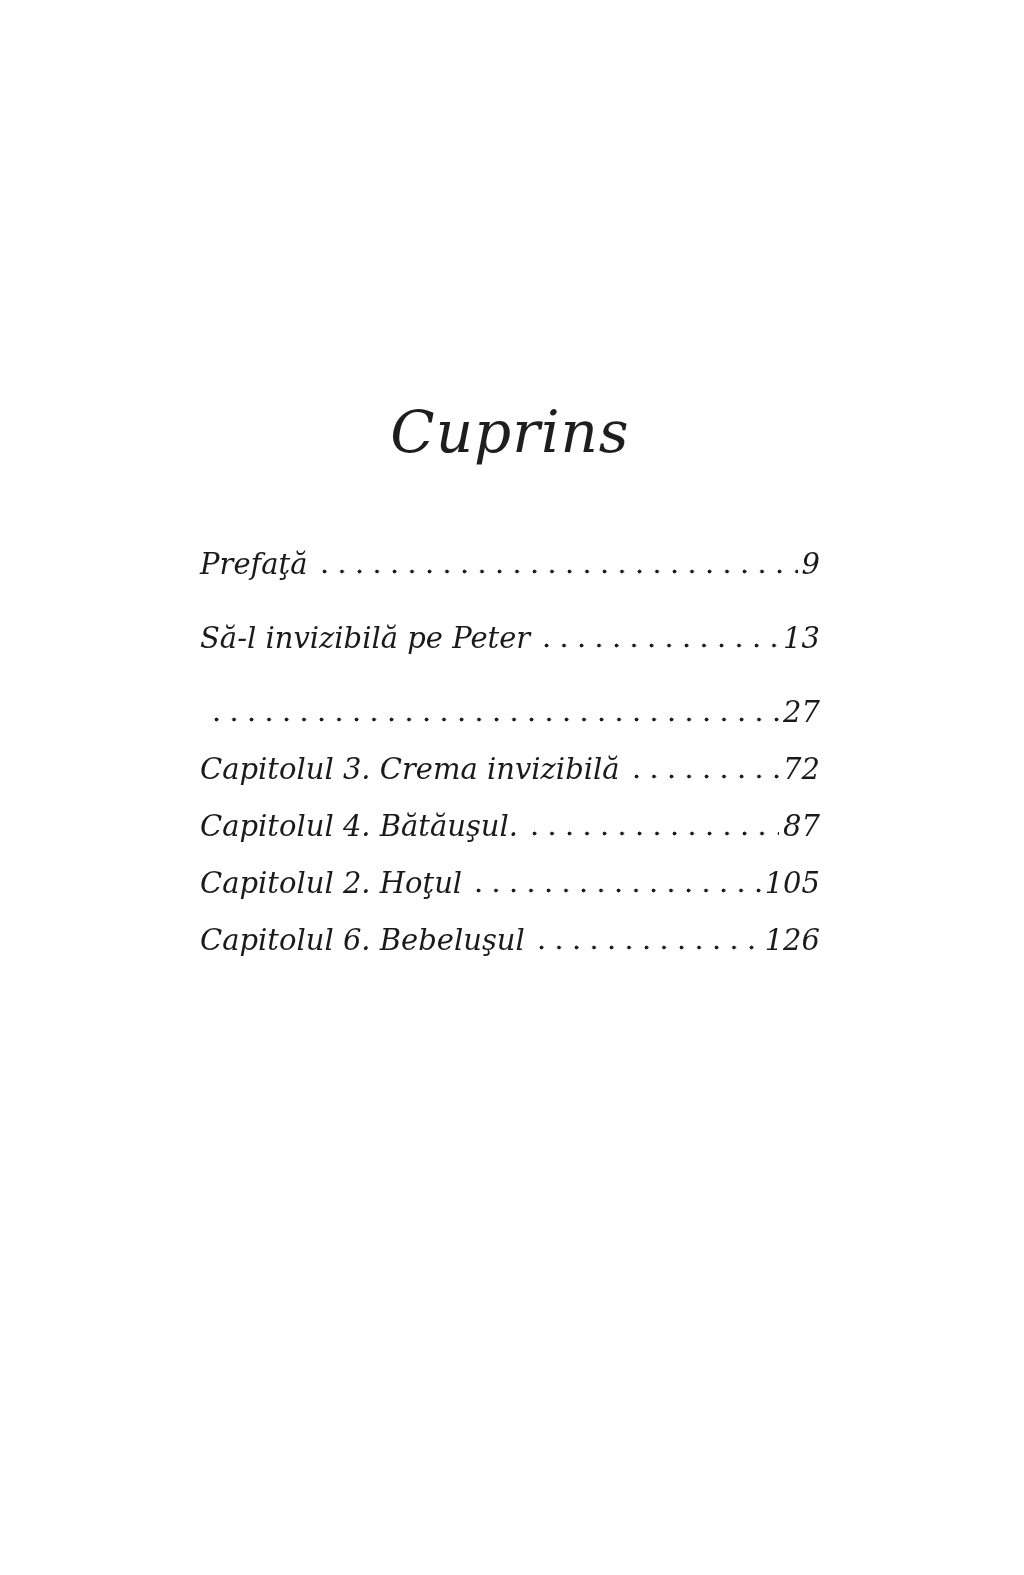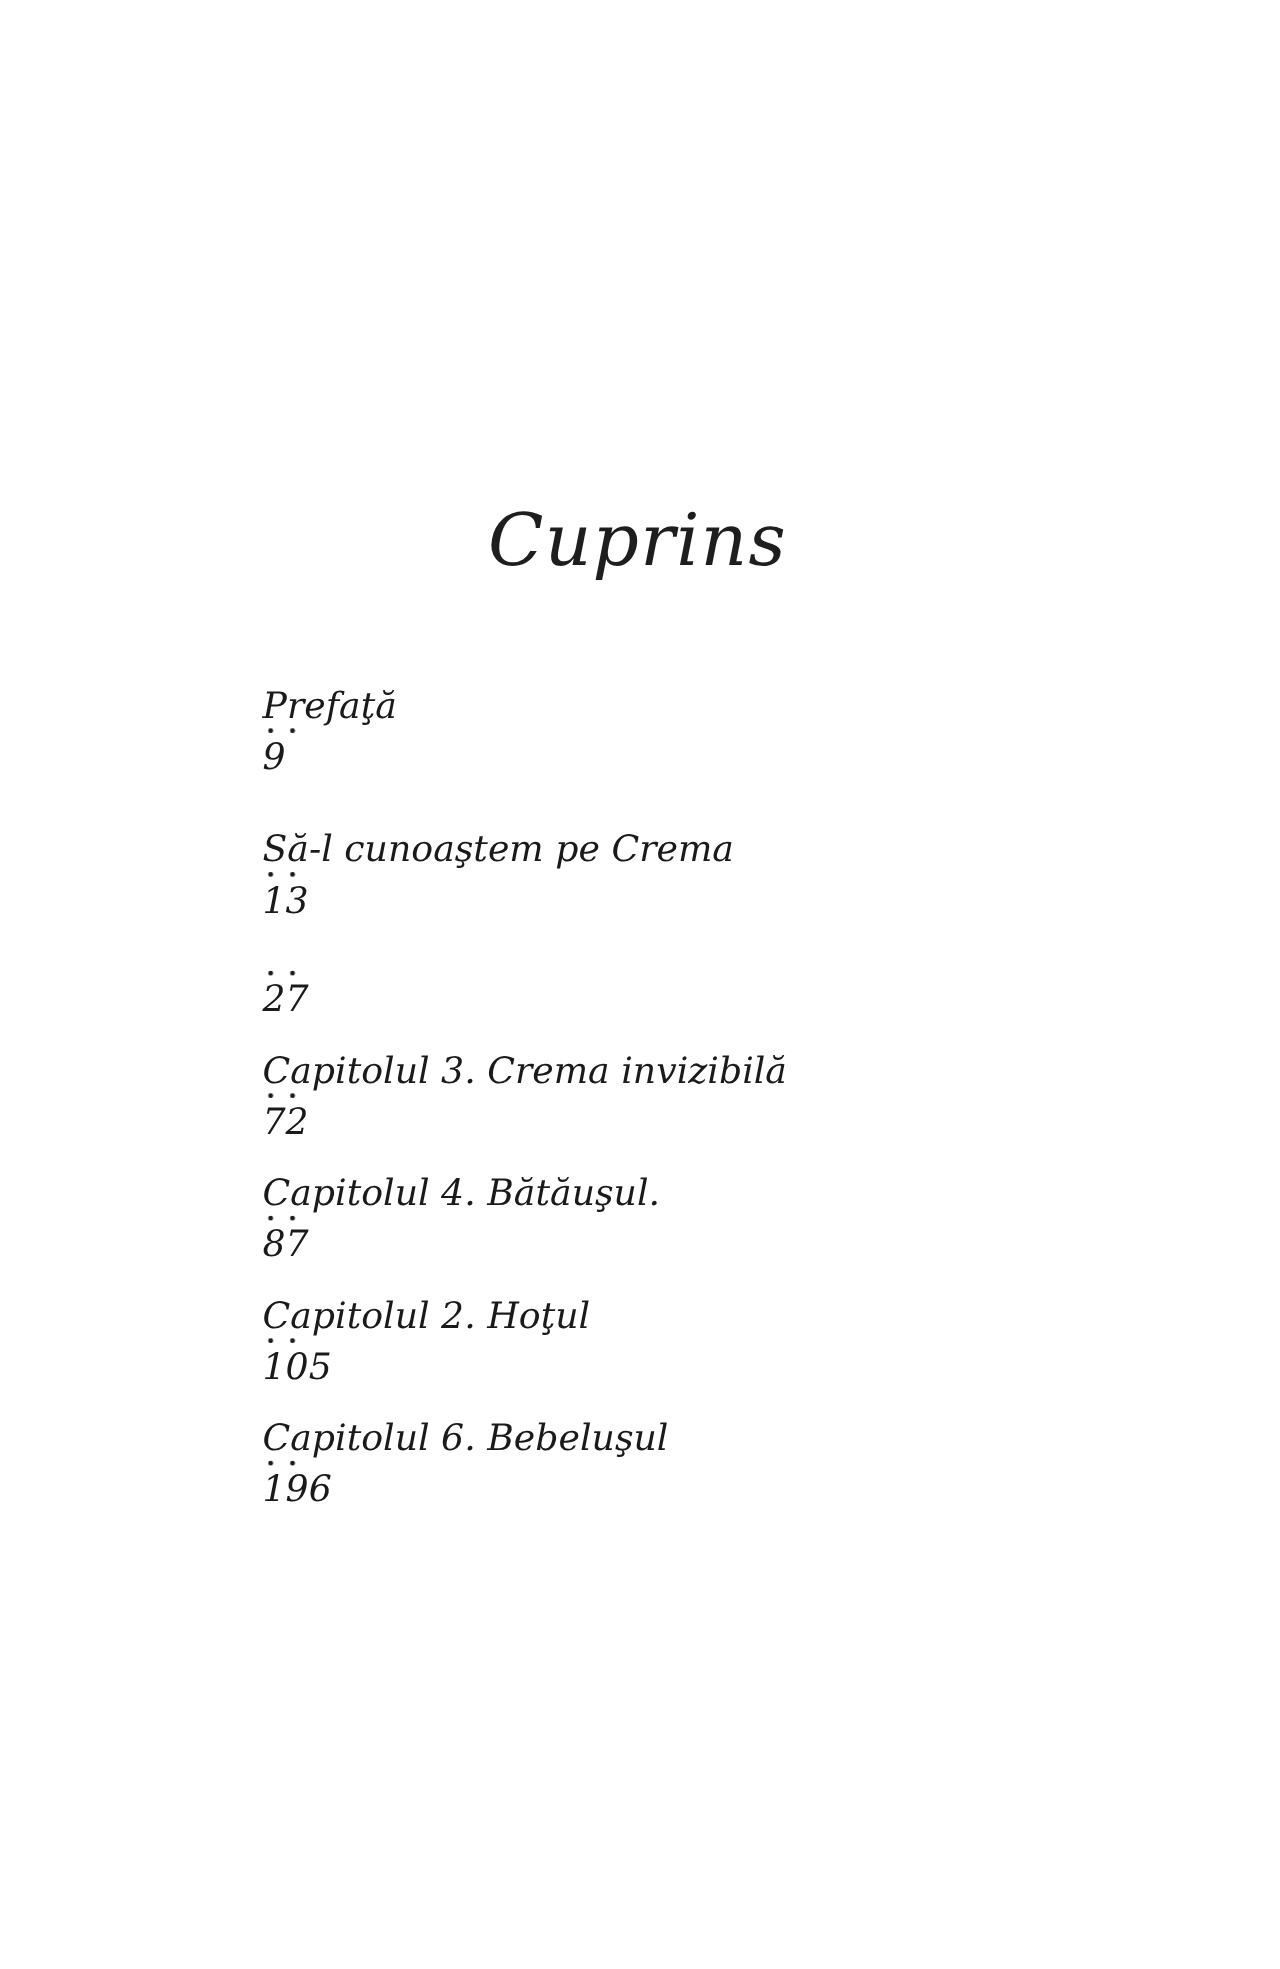--- a/index.html
+++ b/index.html
@@ -35,21 +35,20 @@
     display: block;
   }
   .toc-row {
     display: flex;
     align-items: baseline;
     font-style: italic;
     font-size: 29px;
     line-height: 36px;
     margin-bottom: 21px;
     white-space: nowrap;
-    flex-direction: column;
   }
   .toc-row.section-gap {
     margin-bottom: 38px;
   }
   .toc-label {
     flex: 0 0 auto;
   }
   .toc-leader {
     flex: 1 1 auto;
     height: 5px;
@@ -74,21 +73,21 @@
 
   <div class="toc-list">
 
     <div class="toc-row section-gap">
       <span class="toc-label">Prefaţă</span>
       <span class="toc-leader"></span>
       <span class="toc-page">9</span>
     </div>
 
     <div class="toc-row section-gap">
-      <span class="toc-label">Să-l cunoaştem pe Crema</span>
+      <span class="toc-label">Să-l invizibilă pe Peter</span>
       <span class="toc-leader"></span>
       <span class="toc-page">13</span>
     </div>
 
     <div class="toc-row">
       <span class="toc-leader"></span>
       <span class="toc-page">27</span>
     </div>
 
 
@@ -106,18 +105,18 @@
 
     <div class="toc-row">
       <span class="toc-label">Capitolul 2. Hoţul</span>
       <span class="toc-leader"></span>
       <span class="toc-page">105</span>
     </div>
 
     <div class="toc-row">
       <span class="toc-label">Capitolul 6. Bebeluşul</span>
       <span class="toc-leader"></span>
-      <span class="toc-page">196</span>
+      <span class="toc-page">126</span>
     </div>
 
 
   </div>
 </div>
 
 </body></html>

